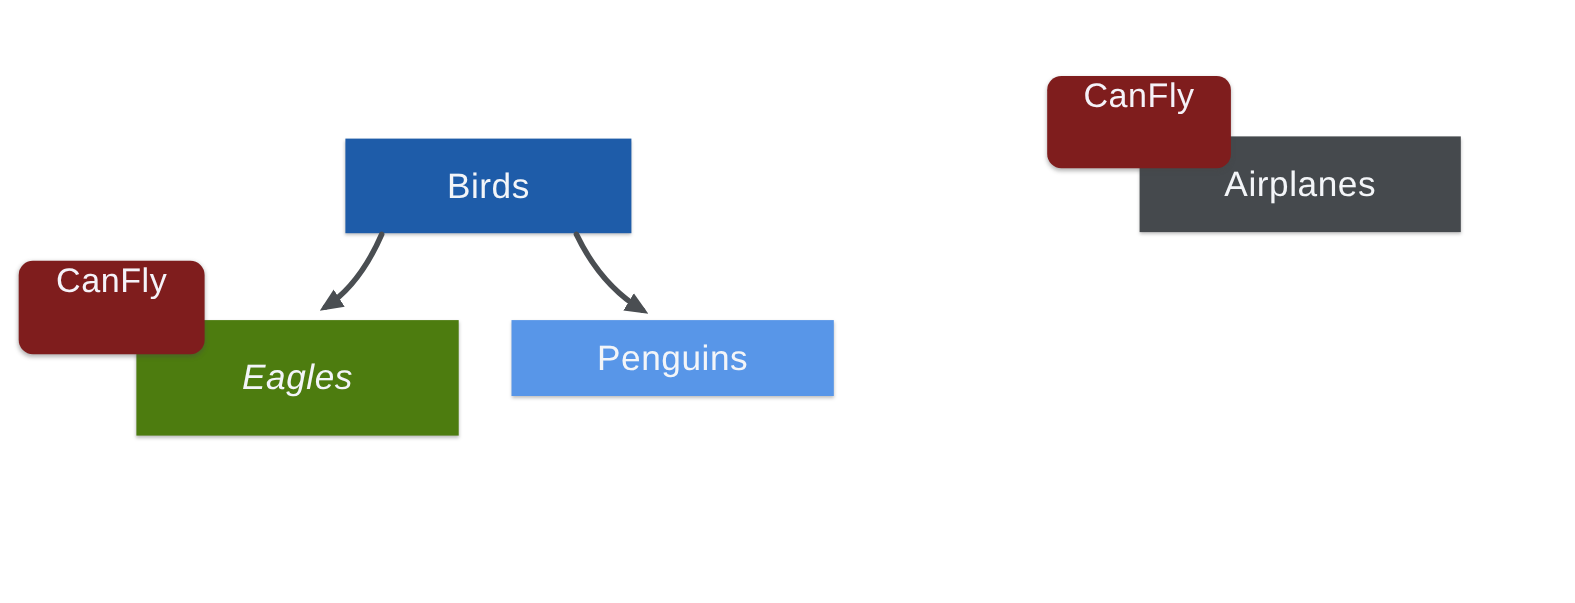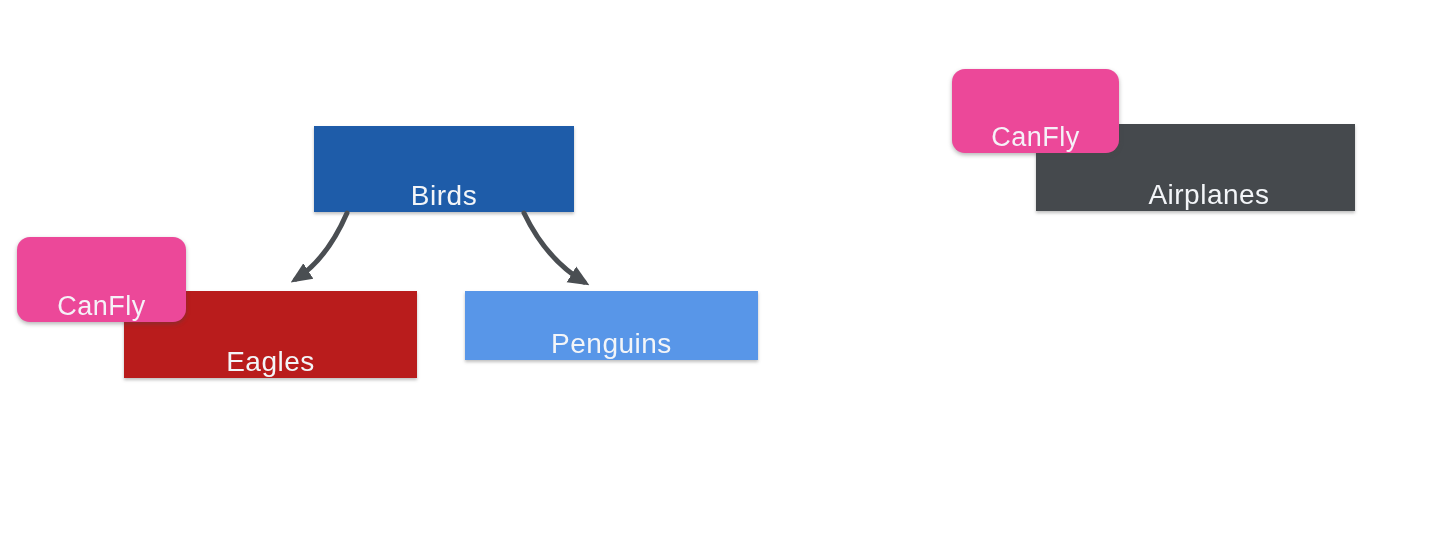--- a/index.html
+++ b/index.html
@@ -7,41 +7,41 @@
     position: relative;
     width: 1432px;
     height: 548px;
     background: #ffffff;
     overflow: hidden;
     font-family: "Liberation Sans", sans-serif;
   }
   .node {
     position: absolute;
     display: flex;
-    align-items: flex-end;
+    align-items: center;
     justify-content: center;
     color: #f3f5f8;
-    font-size: 28px;
+    font-size: 32px;
     font-weight: 300;
     letter-spacing: 0.5px;
     box-shadow: 0 2px 3px rgba(70,70,70,0.35);
     z-index: 1;
   }
   .node-birds     { left: 314px;  top: 126px; width: 260px; height: 86px; background: #1e5ca9; }
-  .node-eagles    { left: 124px;  top: 291px; width: 293px; height: 87px; background: #b91c1c; }
+  .node-eagles    { left: 124px;  top: 291px; width: 293px; height: 105px; background: #4d7c0f; font-style: italic; }
   .node-penguins  { left: 465px;  top: 291px; width: 293px; height: 69px; background: #5896e8; }
-  .node-airplanes { left: 1036px; top: 124px; width: 292px; height: 87px; background: #45494d; padding-left: 27px; }
+  .node-airplanes { left: 1036px; top: 124px; width: 292px; height: 87px; background: #45494d; }
   .badge {
     position: absolute;
     display: flex;
-    align-items: flex-end;
+    align-items: flex-start;
     justify-content: center;
-    background: #ec4899;
+    background: #7f1d1d;
     color: #f5f2f8;
-    font-size: 27px;
+    font-size: 31px;
     font-weight: 300;
     letter-spacing: 0.5px;
     border-radius: 13px;
     box-shadow: 0 2px 4px rgba(70,70,70,0.4);
     z-index: 3;
   }
   .badge-eagles    { left: 17px;  top: 237px; width: 169px; height: 85px; }
   .badge-airplanes { left: 952px; top: 69px;  width: 167px; height: 84px; }
   svg.edges {
     position: absolute;

